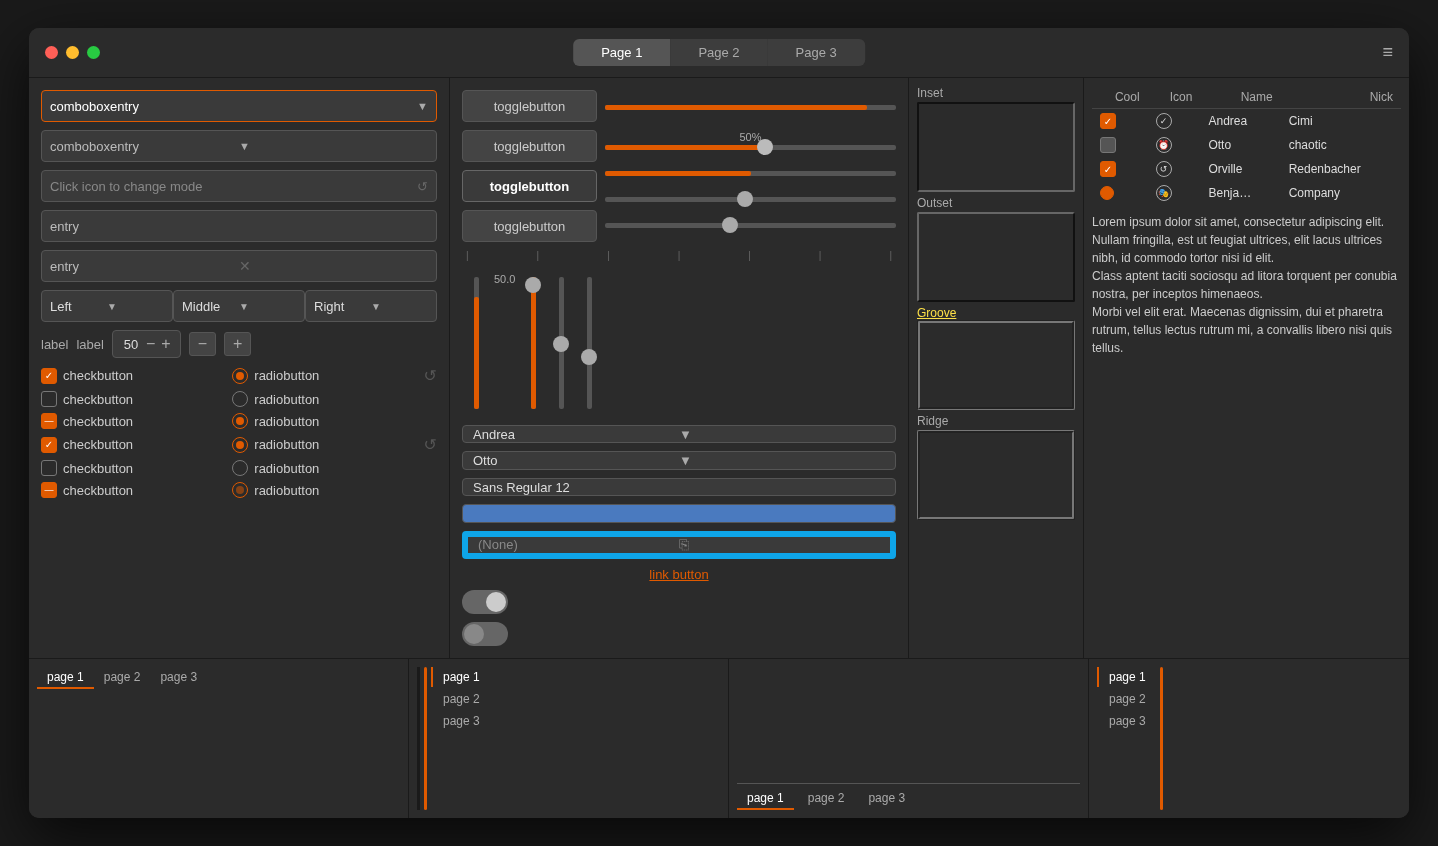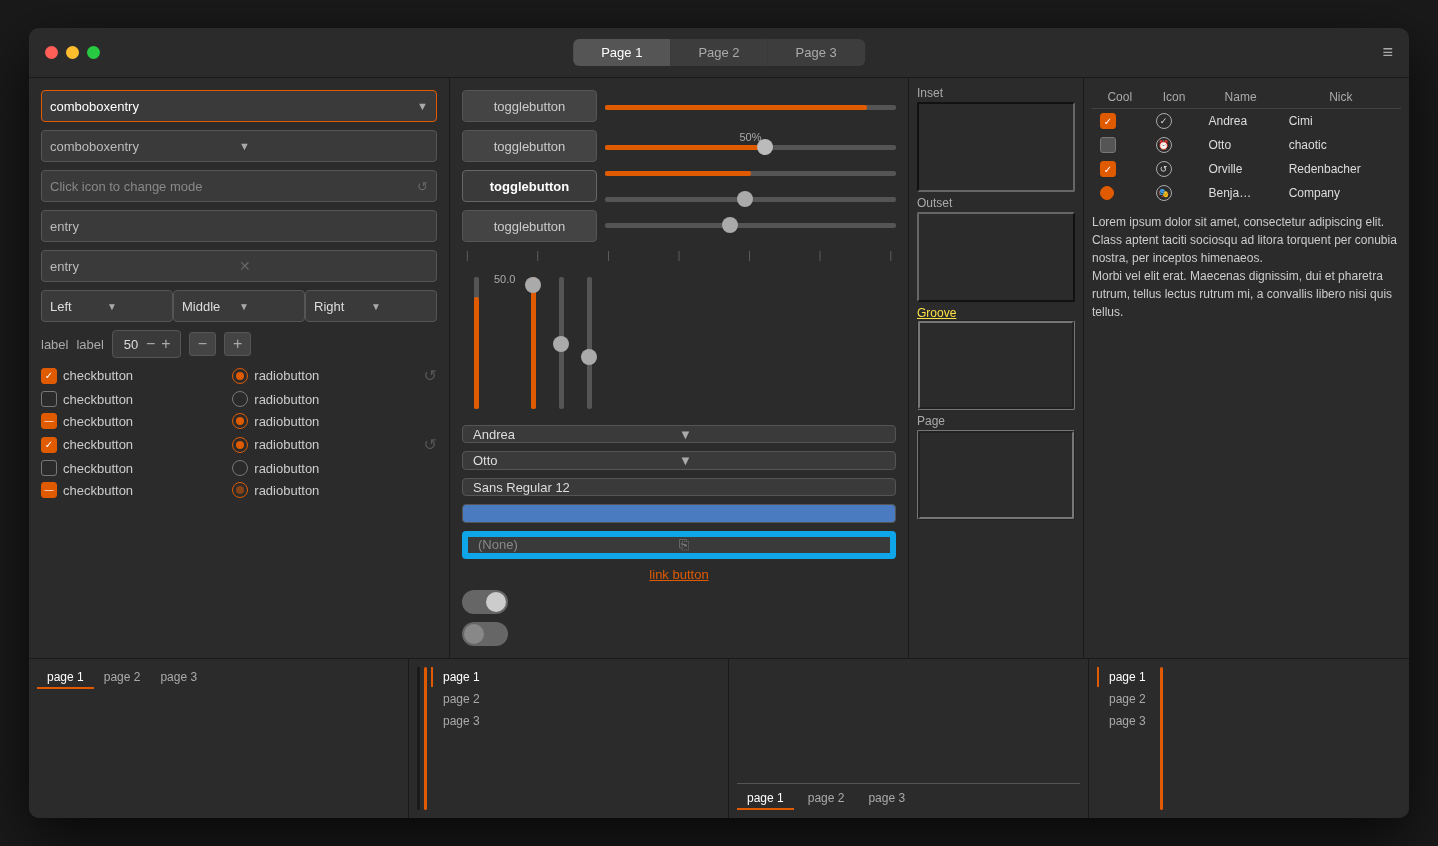--- a/index.html
+++ b/index.html
@@ -282,21 +282,21 @@
     }
     .switch.on .switch-thumb { left: 24px; background: #ccc; }
     .switch.off .switch-thumb { left: 2px; }
     
     .data-table {
       width: 100%;
       border-collapse: collapse;
       font-size: 12px;
     }
     .data-table th {
-      text-align: center;
+      text-align: right;
       padding: 4px 8px;
       color: #aaa;
       border-bottom: 1px solid #444;
       font-weight: normal;
     }
     .data-table td { padding: 4px 8px; color: #ddd; }
     .icon-circle { 
       width: 16px; height: 16px; 
       border-radius: 50%; 
       border: 1.5px solid #aaa;
@@ -673,21 +673,21 @@
       </div>
       <div>
         <div style="font-size:12px;color:#aaa;margin-bottom:2px;">Outset</div>
         <div style="height:90px;border:2px outset #666;border-radius:2px;"></div>
       </div>
       <div>
         <div style="font-size:12px;color:#fde047;margin-bottom:0;text-decoration:underline;">Groove</div>
         <div style="height:90px;border:3px groove #777;border-radius:2px;"></div>
       </div>
       <div>
-        <div style="font-size:12px;color:#aaa;margin-bottom:2px;">Page</div>
+        <div style="font-size:12px;color:#aaa;margin-bottom:2px;">Ridge</div>
         <div style="height:90px;border:3px ridge #777;border-radius:2px;"></div>
       </div>
     </div>
 
     <div style="flex:1;padding:8px;display:flex;flex-direction:column;gap:8px;overflow:hidden;">
 
       <table class="data-table">
         <thead>
           <tr>
             <th>Cool</th>
@@ -727,20 +727,21 @@
               </td>
             <td><span class="icon-circle">🎭</span></td>
             <td>Benja…</td>
             <td>Company</td>
           </tr>
         </tbody>
       </table>
 
       <div class="text-content">
         <p>Lorem ipsum dolor sit amet, consectetur adipiscing elit.</p>
+        <p>Nullam fringilla, est ut feugiat ultrices, elit lacus ultrices nibh, id commodo tortor nisi id elit.</p>
         <p>Class aptent taciti sociosqu ad litora torquent per conubia nostra, per inceptos himenaeos.</p>
         <p>Morbi vel elit erat. Maecenas dignissim, dui et pharetra rutrum, tellus lectus rutrum mi, a convallis libero nisi quis tellus.</p>
       </div>
     </div>
   </div>
 
   <div class="bottom-section">
 
     <div class="bottom-q1">
       <div class="btab-bar2">

